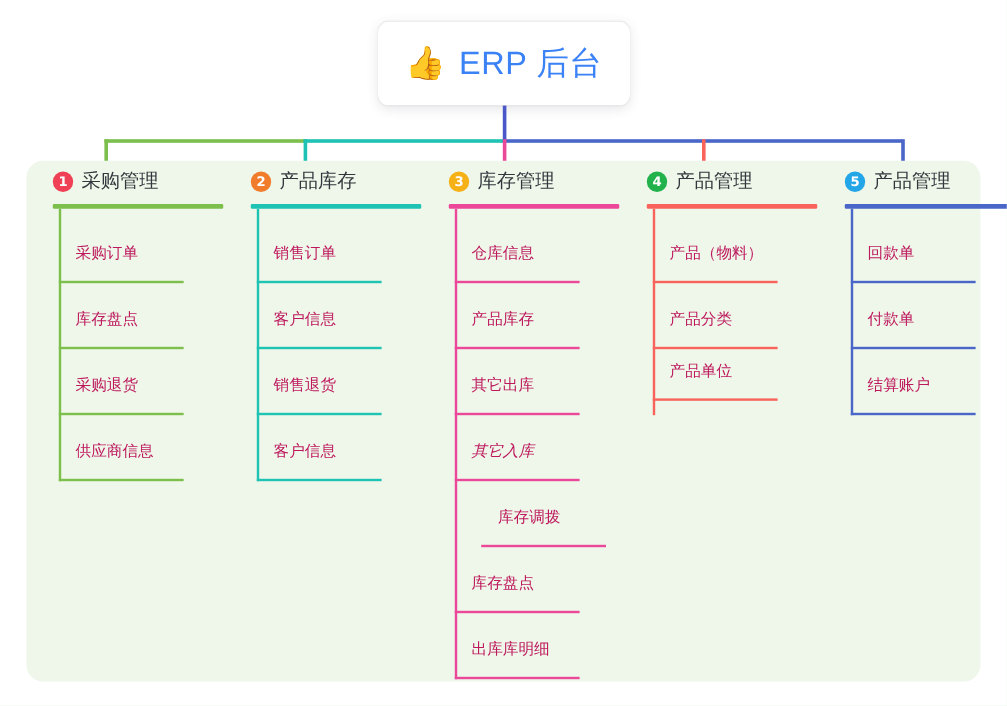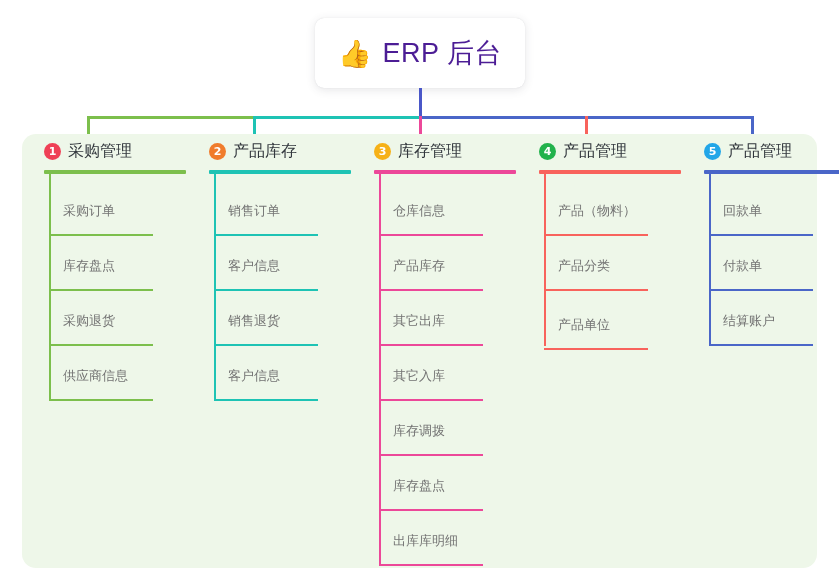--- a/index.html
+++ b/index.html
@@ -14,21 +14,21 @@
   
   .title-card{
     position:absolute;left:315px;top:18px;width:210px;height:70px;
     background:#ffffff;border-radius:9px;
     box-shadow:0 2px 10px rgba(60,64,80,.13), 0 0 1px rgba(60,64,80,.18);
     display:flex;align-items:center;justify-content:center;gap:11px;
     box-sizing:border-box;
   }
   .title-emoji{font-size:27px;line-height:1;
     font-family:"DejaVu Sans","Liberation Sans",sans-serif;}
-  .title-text{font-size:27px;color:#4c1d95;letter-spacing:.5px;white-space:nowrap;text-align:right;}
+  .title-text{font-size:27px;color:#3b82f6;letter-spacing:.5px;white-space:nowrap;text-align:right;}
   .v-trunk{position:absolute;left:419px;top:88px;width:3px;height:30px;background:#4a57c8;}
   .hbar{position:absolute;top:116px;height:3px;}
   .vdrop{position:absolute;top:116px;width:3px;height:40px;}
 
   
   .panel{
     position:absolute;left:22px;top:134px;width:795px;height:434px;
     background:#eef7e9;border-radius:14px;
   }
 
@@ -40,21 +40,21 @@
     display:flex;align-items:center;justify-content:center;
     color:#fff;font-size:11px;line-height:1;font-weight:bold;flex:none;
     font-family:"DejaVu Sans","Liberation Sans",sans-serif;
   }
   .col-title{font-size:16px;color:#32373d;white-space:nowrap;}
   .head-rule{position:absolute;left:14px;top:36px;width:142px;height:4px;border-radius:1px;}
   .spine{position:absolute;left:19px;top:40px;width:2px;}
 
   .leaf{position:absolute;left:19px;width:104px;height:34px;}
   .leaf-label{
-    position:absolute;left:14px;top:0;font-size:13px;color:#737373;white-space:nowrap;
+    position:absolute;left:14px;top:0;font-size:13px;color:#be185d;white-space:nowrap;
   }
   .leaf-rule{position:absolute;left:0;bottom:0;width:104px;height:2px;}
 </style>
 </head>
 <body>
 
 <div id="root">
 
   <div class="title-card">
     <span class="title-emoji">👍</span>
@@ -135,25 +135,25 @@
             <div class="leaf-rule" style="background: rgb(236, 72, 153);"></div>
           </div>
           <div class="leaf" style="top: 123px;">
             <div class="leaf-label">产品库存</div>
             <div class="leaf-rule" style="background: rgb(236, 72, 153);"></div>
           </div>
           <div class="leaf" style="top: 178px;">
             <div class="leaf-label">其它出库</div>
             <div class="leaf-rule" style="background: rgb(236, 72, 153);"></div>
           </div>
-          <div class="leaf" style="top: 233px;">
+          <div class="leaf" style="top: 233px; font-style: italic;">
             <div class="leaf-label">其它入库</div>
             <div class="leaf-rule" style="background: rgb(236, 72, 153);"></div>
           </div>
-          <div class="leaf" style="top: 288px;">
+          <div class="leaf" style="top: 288px; margin-left: 22px;">
             <div class="leaf-label">库存调拨</div>
             <div class="leaf-rule" style="background: rgb(236, 72, 153);"></div>
           </div>
           <div class="leaf" style="top: 343px;">
             <div class="leaf-label">库存盘点</div>
             <div class="leaf-rule" style="background: rgb(236, 72, 153);"></div>
           </div>
           <div class="leaf" style="top: 398px;">
             <div class="leaf-label">出库库明细</div>
             <div class="leaf-rule" style="background: rgb(236, 72, 153);"></div>
@@ -167,21 +167,21 @@
           <div class="head-rule" style="background: rgb(248, 99, 92);"></div>
           <div class="spine" style="background: rgb(248, 99, 92); height: 172px;"></div>
           <div class="leaf" style="top: 68px;">
             <div class="leaf-label">产品（物料）</div>
             <div class="leaf-rule" style="background: rgb(248, 99, 92);"></div>
           </div>
           <div class="leaf" style="top: 123px;">
             <div class="leaf-label">产品分类</div>
             <div class="leaf-rule" style="background: rgb(248, 99, 92);"></div>
           </div>
-          <div class="leaf" style="top: 182px; font-family: Liberation Serif, serif;">
+          <div class="leaf" style="top: 166px; font-family: Liberation Serif, serif;">
             <div class="leaf-label">产品单位</div>
             <div class="leaf-rule" style="background: rgb(248, 99, 92);"></div>
           </div>
         </div>
         <div class="col" style="left: 668px;">
           <div class="col-head">
             <span class="badge" style="background: rgb(34, 166, 232);">5</span>
             <span class="col-title">产品管理</span>
           </div>
           <div class="head-rule" style="background: rgb(74, 102, 200);"></div>

